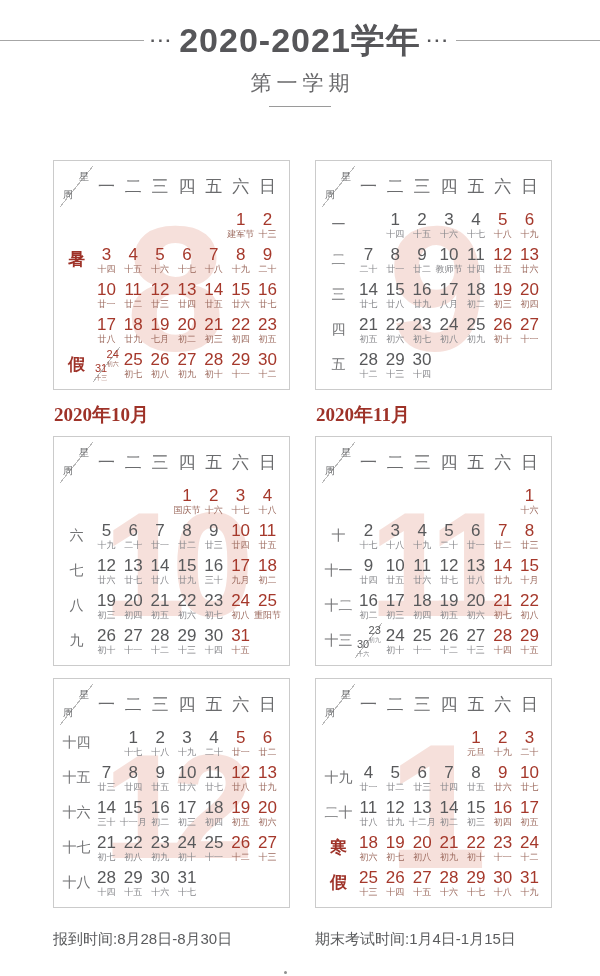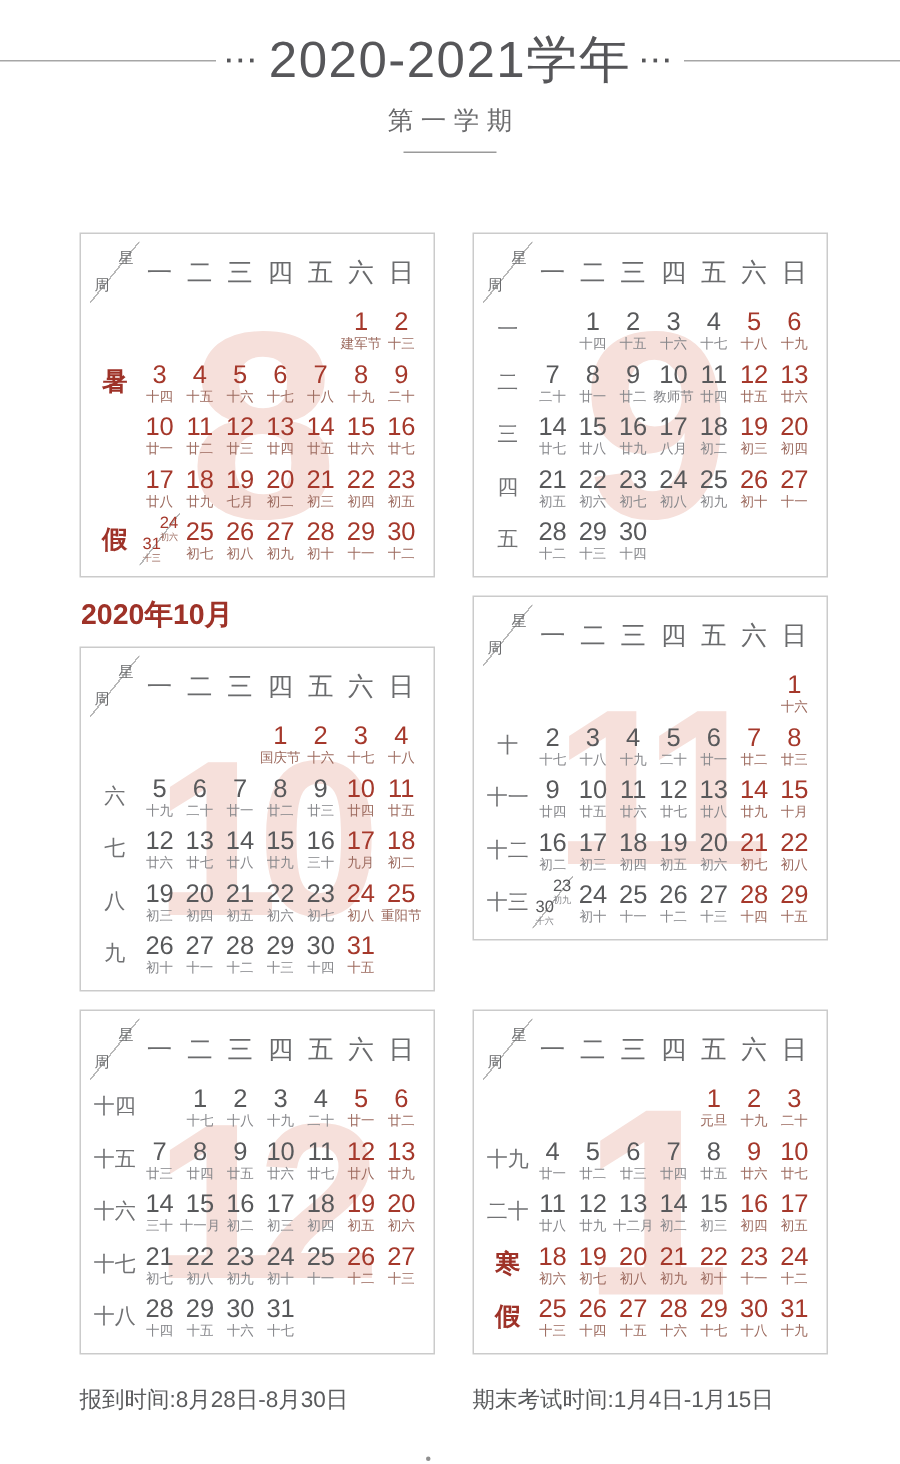--- a/index.html
+++ b/index.html
@@ -7,28 +7,28 @@
   body {
     width:600px; height:976px; position:relative; overflow:hidden;
     font-family:"Liberation Sans","DejaVu Sans",sans-serif;
     color:#58595B;
   }
   
   .header { padding-top:20px; }
   .title-row { display:flex; align-items:center; height:40px; }
   .hline { flex:1; height:1px; background:#A6A6A6; }
   .dots { color:#565659; font-size:17px; font-weight:bold; letter-spacing:2px; margin:0 6px; line-height:1; }
-  .main-title { color:#565659; font-size:34px; font-weight:normal; letter-spacing:1px; line-height:1; }
-  .subtitle { text-align:center; color:#6B6B6D; font-size:17px; letter-spacing:5px; text-indent:5px; margin-top:9px; }
+  .main-title { color:#565659; font-size:34px; font-weight:bold; letter-spacing:1px; line-height:1; }
+  .subtitle { text-align:center; color:#6B6B6D; font-size:21px; letter-spacing:5px; text-indent:5px; margin-top:9px; }
   .sub-underline { width:62px; height:1px; background:#9A9A9A; margin:9px auto 0; }
   
   .cal-area { padding:53px 48px 0 53px; }
   .cal-row { display:flex; gap:25px; margin-bottom:12px; }
   .cal-col { width:237px; }
-  .month-title { height:22px; margin:0 0 12px 1px; font-size:19px; font-weight:bold; color:#9E3228; }
+  .month-title { height:22px; margin:0 0 12px 1px; font-size:19px; font-weight:bold; color:#9E3228;font-family:Liberation Serif, serif; }
   .cal-box { width:237px; height:230px; border:1px solid #CBCBCB; position:relative; overflow:hidden; background:#fff; }
   .wm { position:absolute; left:50%; top:56%; transform:translate(-50%,-50%); z-index:0;
         font-size:178px; font-weight:bold; color:#F6E0DB; line-height:1; letter-spacing:-8px; }
   .wm.wm2 { font-size:148px; letter-spacing:-14px; }
   .cal-grid { position:relative; z-index:1; height:100%; padding:5px 8px 6px 6px;
               display:grid; grid-template-columns:33px repeat(7,1fr); grid-template-rows:41px repeat(5,35px); }
   .corner { position:relative;
             background-image:linear-gradient(to bottom right, transparent calc(50% - 0.5px), #B8B8B8 calc(50% - 0.5px), #B8B8B8 calc(50% + 0.5px), transparent calc(50% + 0.5px)); }
   .c-top { position:absolute; top:4px; right:4px; font-size:10px; color:#6A6B6D; }
   .c-bot { position:absolute; bottom:5px; left:3px; font-size:10px; color:#6A6B6D; }
@@ -518,20 +518,21 @@
             </div>
             <div class="cell red">
               <span class="num">31</span>
               <span class="lunar">十五</span>
             </div>
             <div class="cell empty"></div>
           </div>
         </div>
     </div>
     <div class="cal-col">
+      <div class="month-title">2020年11月</div>
       <div class="cal-box">
           <div class="wm wm2">11</div>
           <div class="cal-grid">
             <div class="corner">
               <span class="c-top">星</span>
               <span class="c-bot">周</span>
             </div>
             <div class="dayhead">一</div>
             <div class="dayhead">二</div>
             <div class="dayhead">三</div>

